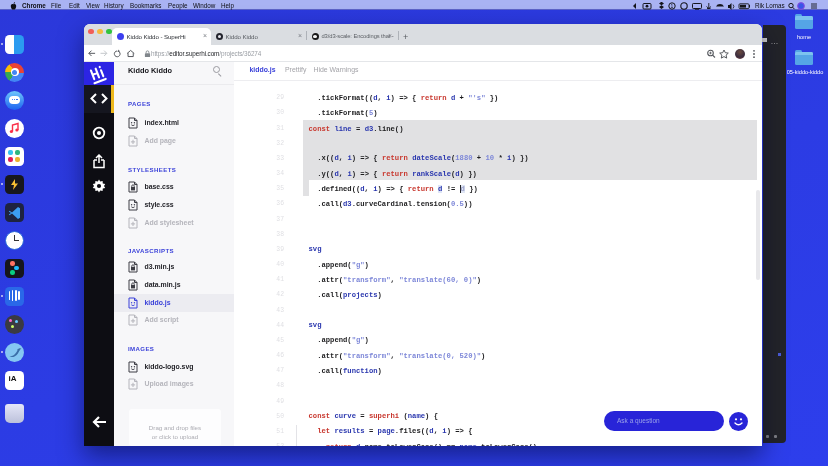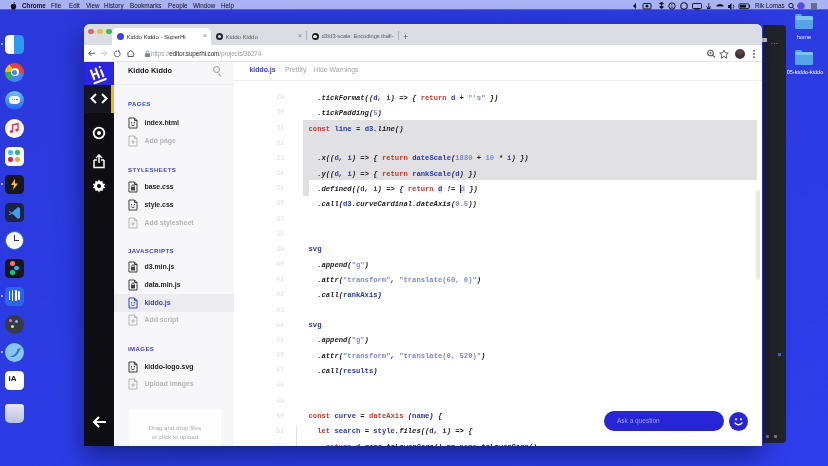--- a/index.html
+++ b/index.html
@@ -59,21 +59,21 @@
 .frow .ftxt { position:absolute; left:16.5px; top:2px; }
 .ficon { display:inline-block; width:10px; height:11.5px; position:relative; }
 #editor { position:absolute; left:149.5px; top:0; width:528.5px; height:384.5px; background:#fff; }
 #edhead { position:absolute; left:0; top:0; width:528.5px; height:19px; border-bottom:1px solid #ededf0;
   font-size:6.9px; }
 #code { position:absolute; left:0; top:19px; width:528.5px; height:366px;
   font-family:"Liberation Mono", monospace; font-size:7.2px; font-weight:bold; }
 .cl { position:absolute; left:75px; white-space:pre; }
 .ln { position:absolute; width:50.5px; text-align:right; color:#dfdfe3; font-weight:normal; font-size:6.4px;
   font-family:"Liberation Mono", monospace; }
-.k { color:#c8372e; } .v { color:#2936ae; } .s { color:#7d87d8; } .p { color:#1c1c1e;font-style:italic; }
+.k { color:#c8372e; } .v { color:#2936ae; } .s { color:#7d87d8; } .p { color:#1c1c1e; }
 .sel { position:absolute; background:#e1e1e3; }
 
 #pill { position:absolute; left:370.5px; top:349.5px; width:120px; height:20px; border-radius:10px;
   background:#2824d8; color:#9aa0e9; font-size:6.5px; }
 #smiley { position:absolute; left:495.5px; top:350.5px; width:19px; height:19px; border-radius:50%;
   background:#2824d8; }
 </style>
 </head>
 <body>
 
@@ -374,57 +374,57 @@
         <div class="abs" style="left:51.5px; top:4.5px; color:#a3a3a8;">Prettify</div>
         <div class="abs" style="left:80px; top:4.5px; color:#a3a3a8;">Hide Warnings</div>
       </div>
       <div id="code">
           <div class="sel" style="left: 69.5px; top: 39.2px; width: 454px; height: 60.7px;"></div>
           <div class="sel" style="left: 69.5px; top: 99.9px; width: 6px; height: 15.2px;"></div>
           <div style="position: absolute; left: 522px; top: 109px; width: 4px; height: 90px; background: rgb(232, 232, 235); border-radius: 2px;"></div>
           <div class="ln" style="left: 0px; top: 13.7px;">29</div>
           <div class="cl" style="top: 13.2px;">&nbsp;&nbsp;<span class="p">.tickFormat((</span><span class="v">d</span><span class="p">, </span><span class="v">i</span><span class="p">) =&gt; { </span><span class="k">return</span><span class="p"> </span><span class="v">d</span><span class="p"> + </span><span class="s">"'s"</span><span class="p"> })</span></div>
           <div class="ln" style="left: 0px; top: 28.87px;">30</div>
-          <div class="cl" style="top: 28.37px;">&nbsp;&nbsp;<span class="p">.tickPadding(</span><span class="s">5</span><span class="p">)</span></div>
+          <div class="cl" style="top: 28.37px;">&nbsp;&nbsp;<span class="p">.tickFormat(</span><span class="s">5</span><span class="p">)</span></div>
           <div class="ln" style="left: 0px; top: 44.04px;">31</div>
           <div class="ln" style="left: 0px; top: 59.21px;">32</div>
           <div class="cl" style="top: 44px;"><span class="k">const</span><span class="p"> </span><span class="v">line</span><span class="p"> = </span><span class="v">d3</span><span class="p">.line()</span></div>
           <div class="ln" style="left: 0px; top: 74.38px;">33</div>
           <div class="cl" style="top: 73.88px;">&nbsp;&nbsp;<span class="p">.x((</span><span class="v">d</span><span class="p">, </span><span class="v">i</span><span class="p">) =&gt; { </span><span class="k">return</span><span class="p"> </span><span class="v">dateScale</span><span class="p">(</span><span class="s">1880</span><span class="p"> + </span><span class="s">10</span><span class="p"> * </span><span class="v">i</span><span class="p">) })</span></div>
           <div class="ln" style="left: 0px; top: 89.55px;">34</div>
           <div class="cl" style="top: 89.05px;">&nbsp;&nbsp;<span class="p">.y((</span><span class="v">d</span><span class="p">, </span><span class="v">i</span><span class="p">) =&gt; { </span><span class="k">return</span><span class="p"> </span><span class="v">rankScale</span><span class="p">(</span><span class="v">d</span><span class="p">) })</span></div>
           <div class="ln" style="left: 0px; top: 104.72px;">35</div>
           <div class="cl" style="top: 104.22px;">&nbsp;&nbsp;<span class="p">.defined((</span><span class="v">d</span><span class="p">, </span><span class="v">i</span><span class="p">) =&gt; { </span><span class="k">return</span><span class="p"> </span><span class="v" style="background:#dde4f6;">d</span><span class="p"> != </span><span style="color:#9aa0c8; background:#dfe5f4; border-left:1px solid #222;">d</span><span class="p"> })</span></div>
           <div class="ln" style="left: 0px; top: 119.89px;">36</div>
-          <div class="cl" style="top: 119.39px;">&nbsp;&nbsp;<span class="p">.call(</span><span class="v">d3</span><span class="p">.curveCardinal.dateAxis(</span><span class="s">0.5</span><span class="p">))</span></div>
+          <div class="cl" style="top: 119.39px;">&nbsp;&nbsp;<span class="p">.call(</span><span class="v">d3</span><span class="p">.curveCardinal.tension(</span><span class="s">0.5</span><span class="p">))</span></div>
           <div class="ln" style="left: 0px; top: 135.06px;">37</div>
           <div class="ln" style="left: 0px; top: 150.23px;">38</div>
           <div class="ln" style="left: 0px; top: 165.4px;">39</div>
           <div class="cl" style="top: 164.9px;"><span class="v">svg</span></div>
           <div class="ln" style="left: 0px; top: 180.57px;">40</div>
           <div class="cl" style="top: 180.07px;">&nbsp;&nbsp;<span class="p">.append(</span><span class="s">"g"</span><span class="p">)</span></div>
           <div class="ln" style="left: 0px; top: 195.74px;">41</div>
           <div class="cl" style="top: 195.24px;">&nbsp;&nbsp;<span class="p">.attr(</span><span class="s">"transform"</span><span class="p">, </span><span class="s">"translate(60, 0)"</span><span class="p">)</span></div>
           <div class="ln" style="left: 0px; top: 210.91px;">42</div>
-          <div class="cl" style="top: 210.41px;">&nbsp;&nbsp;<span class="p">.call(</span><span class="v">rankAxis</span><span class="p">)</span></div>
+          <div class="cl" style="top: 210.41px;">&nbsp;&nbsp;<span class="p">.call(</span><span class="v">projects</span><span class="p">)</span></div>
           <div class="ln" style="left: 0px; top: 226.08px;">43</div>
           <div class="ln" style="left: 0px; top: 241.25px;">44</div>
           <div class="cl" style="top: 240.75px;"><span class="v">svg</span></div>
           <div class="ln" style="left: 0px; top: 256.42px;">45</div>
           <div class="cl" style="top: 255.92px;">&nbsp;&nbsp;<span class="p">.append(</span><span class="s">"g"</span><span class="p">)</span></div>
           <div class="ln" style="left: 0px; top: 271.59px;">46</div>
           <div class="cl" style="top: 271.09px;">&nbsp;&nbsp;<span class="p">.attr(</span><span class="s">"transform"</span><span class="p">, </span><span class="s">"translate(0, 520)"</span><span class="p">)</span></div>
           <div class="ln" style="left: 0px; top: 286.76px;">47</div>
-          <div class="cl" style="top: 286.26px;">&nbsp;&nbsp;<span class="p">.call(</span><span class="v">results</span><span class="p">)</span></div>
+          <div class="cl" style="top: 286.26px;">&nbsp;&nbsp;<span class="p">.call(</span><span class="v">function</span><span class="p">)</span></div>
           <div class="ln" style="left: 0px; top: 301.93px;">48</div>
           <div class="ln" style="left: 0px; top: 317.1px;">49</div>
           <div class="ln" style="left: 0px; top: 332.27px;">50</div>
-          <div class="cl" style="top: 331.77px;"><span class="k">const</span><span class="p"> </span><span class="v">curve</span><span class="p"> = </span><span class="k">dateAxis</span><span class="p"> (</span><span class="v">name</span><span class="p">) {</span></div>
+          <div class="cl" style="top: 331.77px;"><span class="k">const</span><span class="p"> </span><span class="v">curve</span><span class="p"> = </span><span class="k">superhi</span><span class="p"> (</span><span class="v">name</span><span class="p">) {</span></div>
           <div class="ln" style="left: 0px; top: 347.44px;">51</div>
-          <div class="cl" style="top: 346.94px;">&nbsp;&nbsp;<span class="k">let</span><span class="p"> </span><span class="v">search</span><span class="p"> = </span><span class="v">style</span><span class="p">.files((</span><span class="v">d</span><span class="p">, </span><span class="v">i</span><span class="p">) =&gt; {</span></div>
+          <div class="cl" style="top: 346.94px;">&nbsp;&nbsp;<span class="k">let</span><span class="p"> </span><span class="v">results</span><span class="p"> = </span><span class="v">page</span><span class="p">.files((</span><span class="v">d</span><span class="p">, </span><span class="v">i</span><span class="p">) =&gt; {</span></div>
           <div class="ln" style="left: 0px; top: 362.61px;">52</div>
           <div class="cl" style="top: 362.11px;">&nbsp;&nbsp;&nbsp;&nbsp;<span class="k">return</span><span class="p"> </span><span class="v">d</span><span class="p">.name.toLowerCase() == </span><span class="v">name</span><span class="p">.toLowerCase()</span></div>
         </div>
       <div class="abs" style="left:62.5px; top:363px; width:1px; height:21.5px; background:#e3e3e7;"></div>
       <div id="pill">
           <div style="margin:5.5px 0 0 13px;">Ask a question</div>
         </div>
       <div id="smiley">
         <svg width="19" height="19" viewBox="0 0 19 19">
           <circle cx="7" cy="7.3" r="1.1" fill="#fff"></circle>

